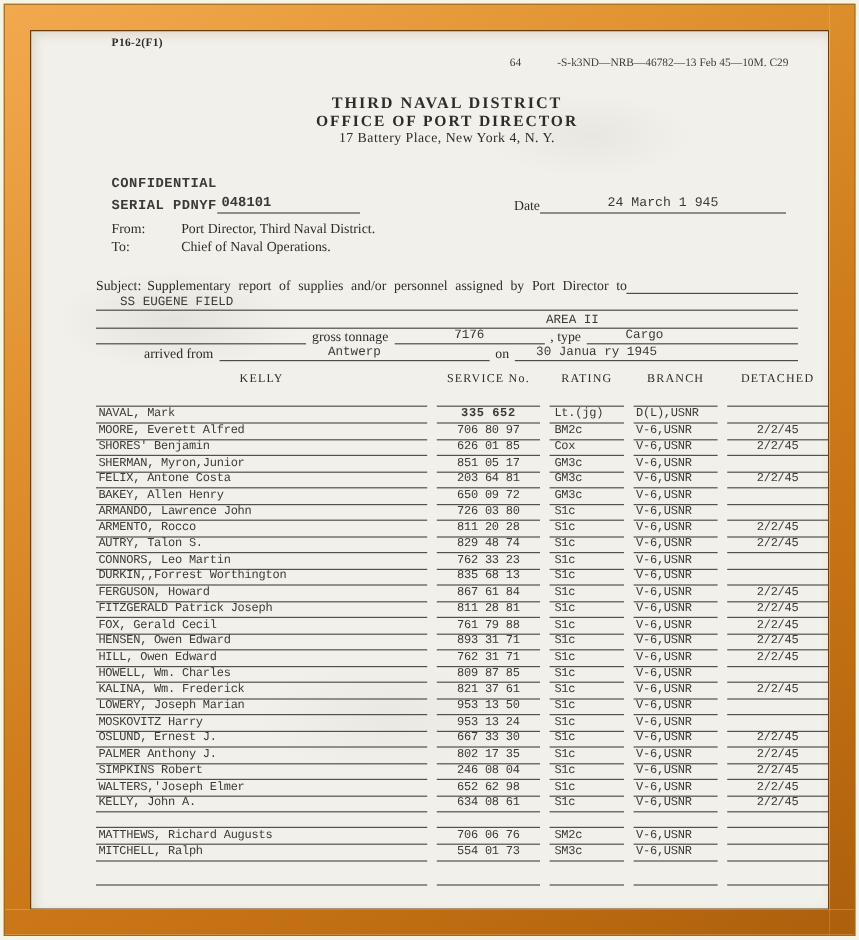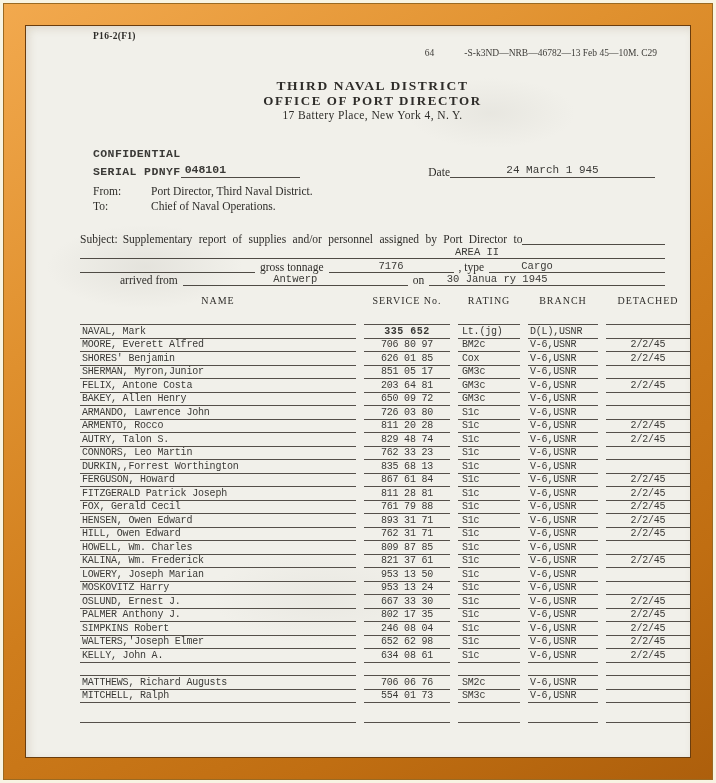--- a/index.html
+++ b/index.html
@@ -127,20 +127,23 @@
           </div>
         </div>
 
         <div class="subject serif">
           <div class="sline">
             <span class="lblpad subj-text" style="padding-left:0;">Subject:</span>
             <span class="subj-text">Supplementary report of supplies and/or personnel assigned by Port Director to</span>
             <span class="fill"></span>
           </div>
           <div class="rule-line">
+            <span class="typed mono vessel">SS EUGENE FIELD</span>
+          </div>
+          <div class="rule-line">
             <span class="typed mono area">AREA II</span>
           </div>
           <div class="sline">
             <span class="fill" style="max-width:175px;"></span>
             <span class="lblpad">gross tonnage</span>
             <span class="seg" style="width:125px;">
                 <span class="mono">7176</span>
               </span>
             <span class="lblpad">, type</span>
             <span class="seg" style="flex:1;">
@@ -154,21 +157,21 @@
               </span>
             <span class="lblpad">on</span>
             <span class="seg" style="flex:1;">
                 <span class="mono" style="margin-right:100px;">30 Janua ry 1945</span>
               </span>
           </div>
         </div>
 
 
         <div class="grid thead serif">
-          <span>NAME</span>
+          <span>KELLY</span>
           <span>SERVICE No.</span>
           <span>RATING</span>
           <span>BRANCH</span>
           <span>DETACHED</span>
         </div>
 
         <div class="trows">
             <div class="grid trow mono">
     <span class="c c-name"></span>
     <span class="c c-svc"></span>

